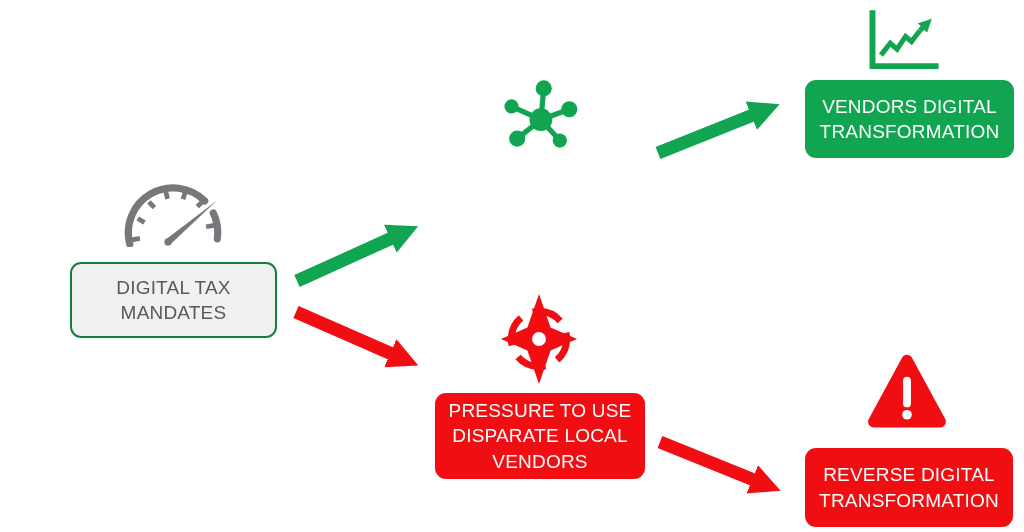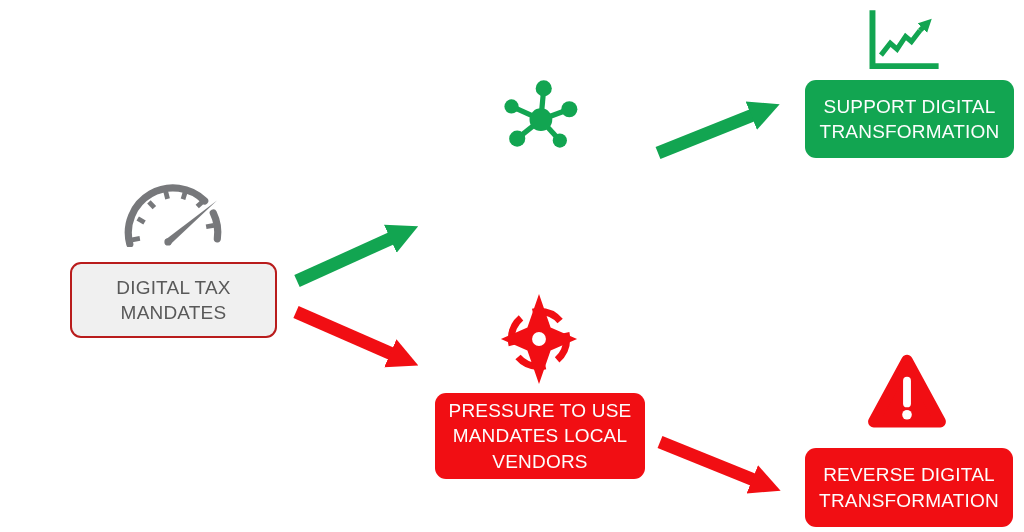--- a/index.html
+++ b/index.html
@@ -5,21 +5,21 @@
   html,body{margin:0;padding:0;background:#ffffff;}
   body{width:1024px;height:532px;position:relative;overflow:hidden;
        font-family:"Liberation Sans", sans-serif;}
   .canvas{position:absolute;inset:0;width:1024px;height:532px;}
   .layer{position:absolute;left:0;top:0;width:1024px;height:532px;}
   .node-box{
     position:absolute;display:flex;align-items:center;justify-content:center;
     text-align:center;border-radius:11px;box-sizing:border-box;
     font-size:19px;line-height:1.32;letter-spacing:.2px;padding:6px 12px;
   }
-  .neutral{background:#f0f0f0;border:2px solid #b91c1c;color:#595959;}
+  .neutral{background:#f0f0f0;border:2px solid #15803d;color:#595959;}
   .positive{background:#12a551;color:#fdfdfd;}
   .negative{background:#f10e13;color:#fdfdfd;}
   .icon{position:absolute;}
   .icon svg{display:block;width:100%;height:100%;}
   #box-source  {left:70px;  top:262px; width:207px; height:76px;}
   #box-adopt   {left:436px; top:168px; width:210px; height:75px;}
   #box-support {left:805px; top:80px;  width:209px; height:78px;}
   #box-pressure{left:435px; top:393px; width:210px; height:86px;}
   #box-reverse {left:805px; top:448px; width:208px; height:79px;}
   #icon-speedometer{left:112px; top:167px; width:122px; height:80px;}
@@ -116,24 +116,24 @@
       <circle cx="50" cy="74" r="5.5" fill="#ffffff"></circle>
     </svg>
   </div>
 
   <div class="node-box neutral" id="box-source">
     <span>DIGITAL TAX MANDATES</span>
   </div>
 
 
   <div class="node-box positive" id="box-support">
-    <span>SUPPORT DIGITAL TRANSFORMATION</span>
+    <span>VENDORS DIGITAL TRANSFORMATION</span>
   </div>
 
   <div class="node-box negative" id="box-pressure">
-    <span>PRESSURE TO USE MANDATES LOCAL VENDORS</span>
+    <span>PRESSURE TO USE DISPARATE LOCAL VENDORS</span>
   </div>
 
   <div class="node-box negative" id="box-reverse">
     <span>REVERSE DIGITAL TRANSFORMATION</span>
   </div>
 
 </div>
 
 </body></html>

